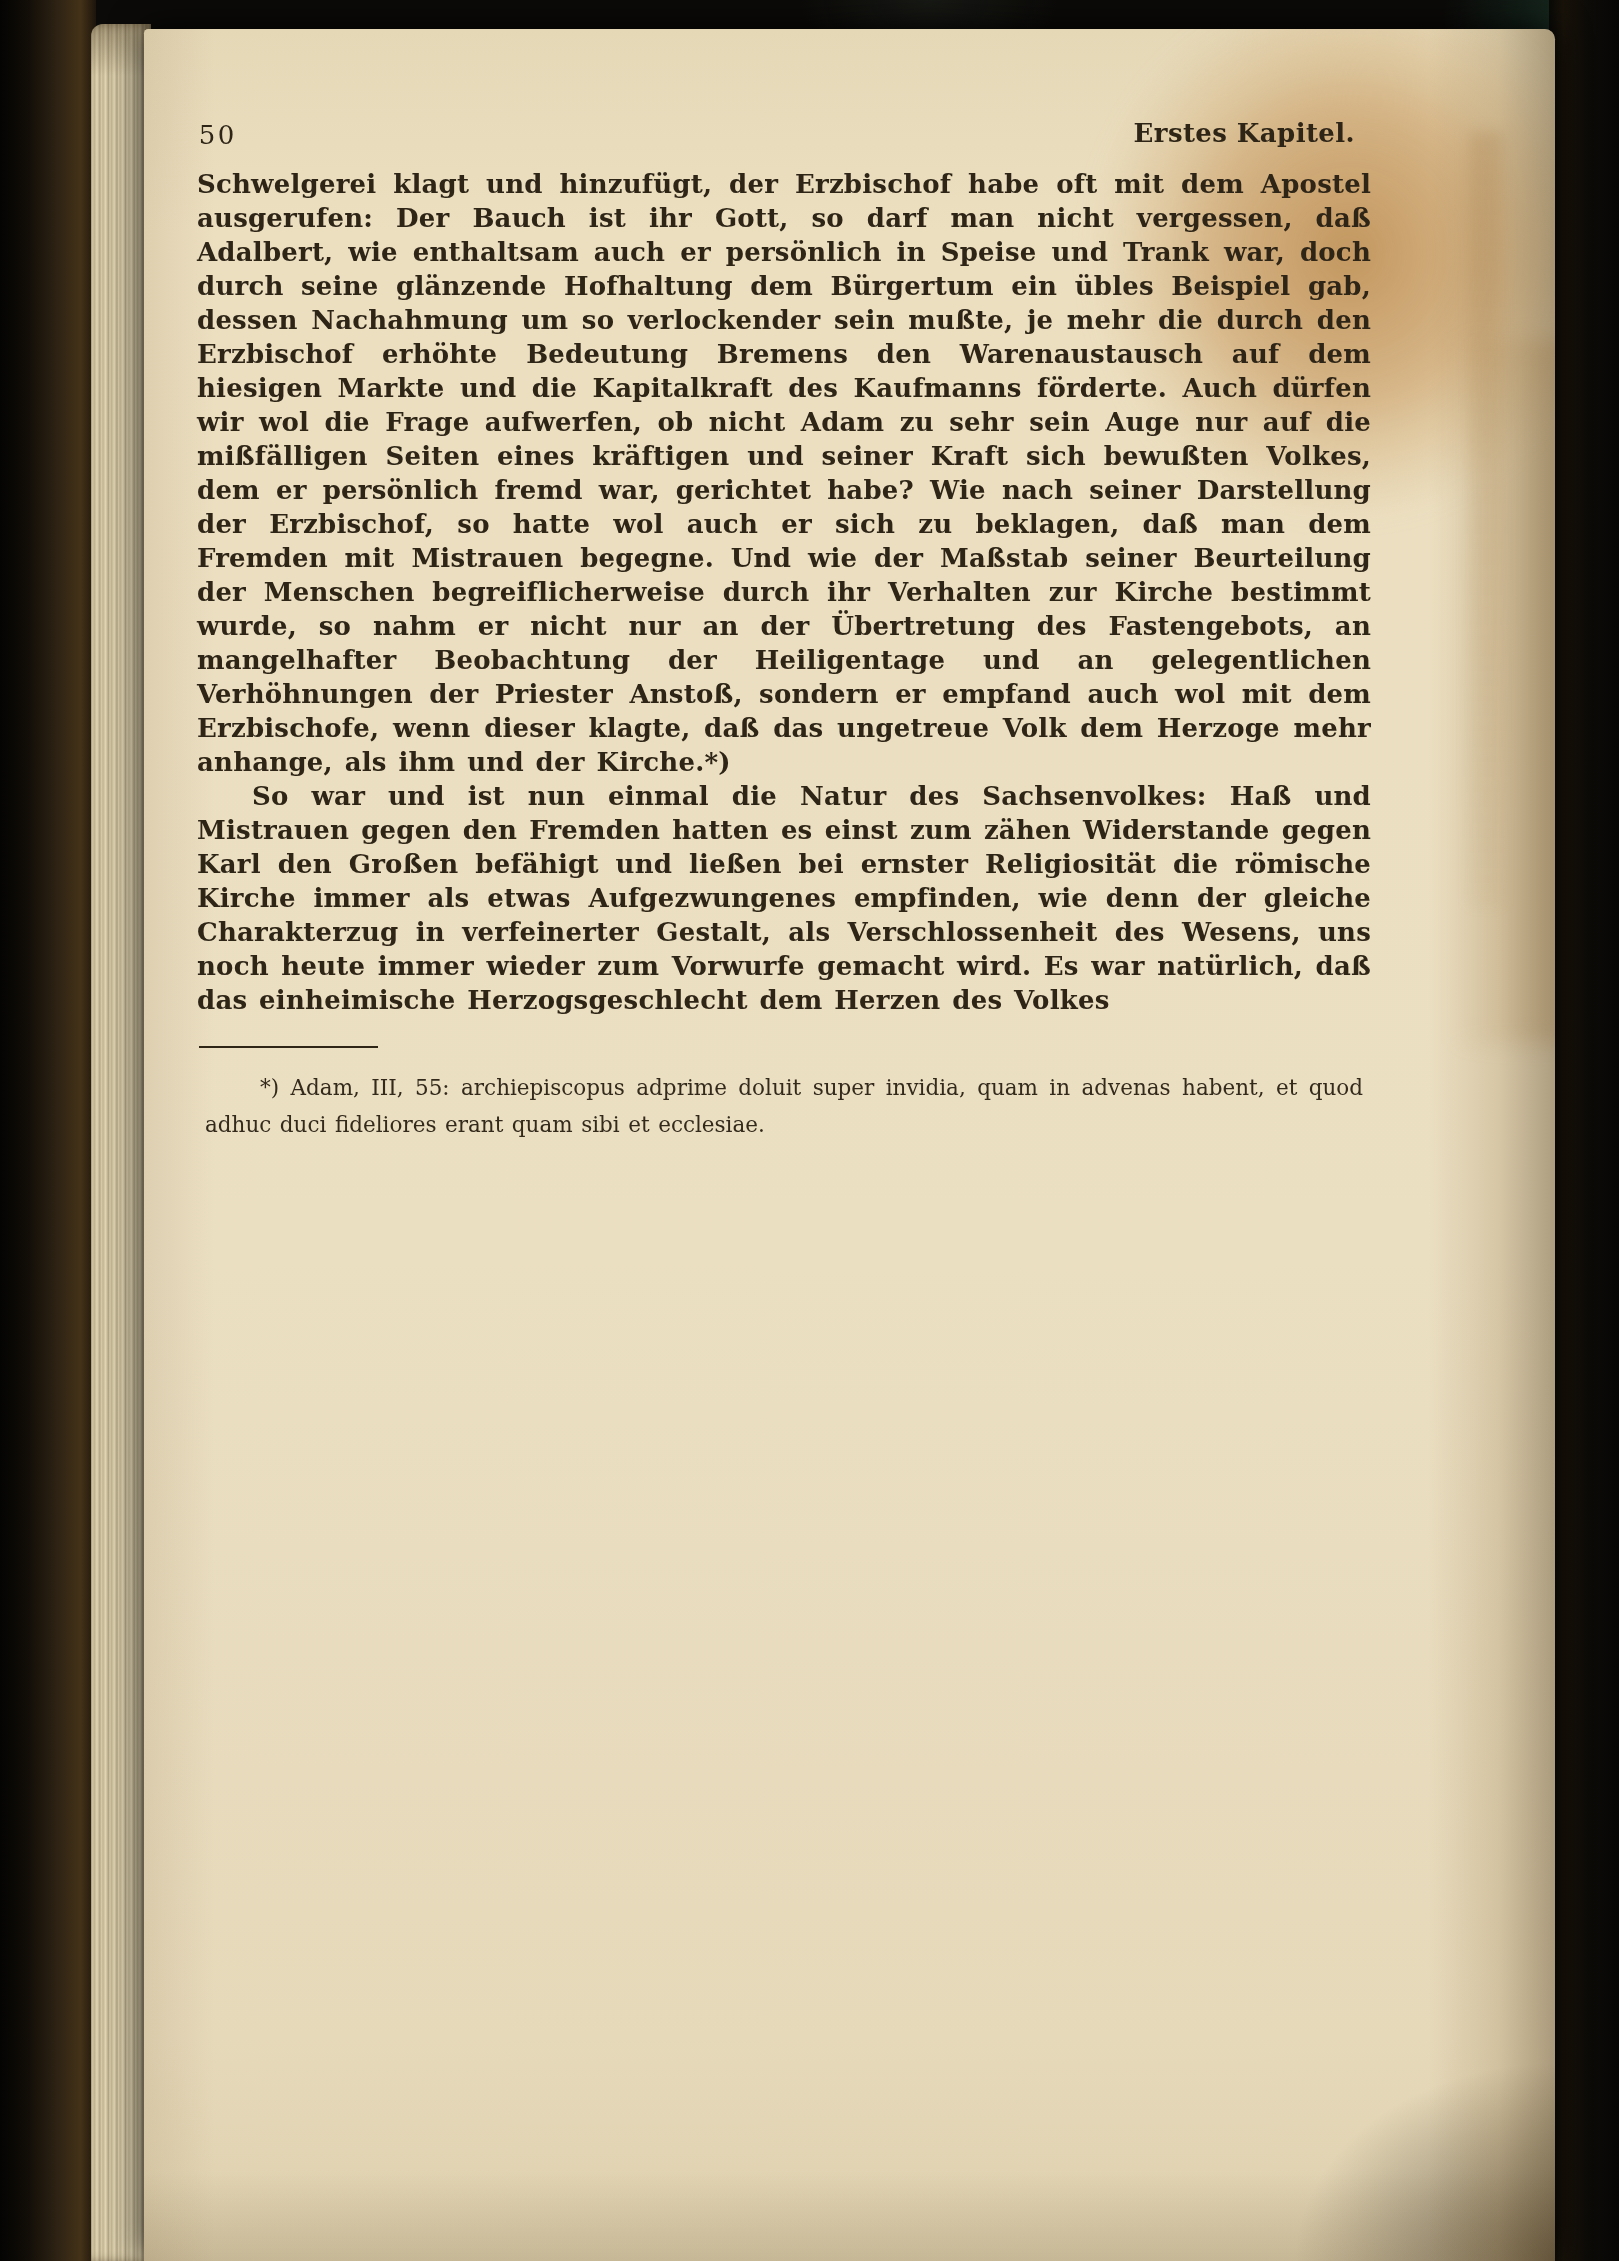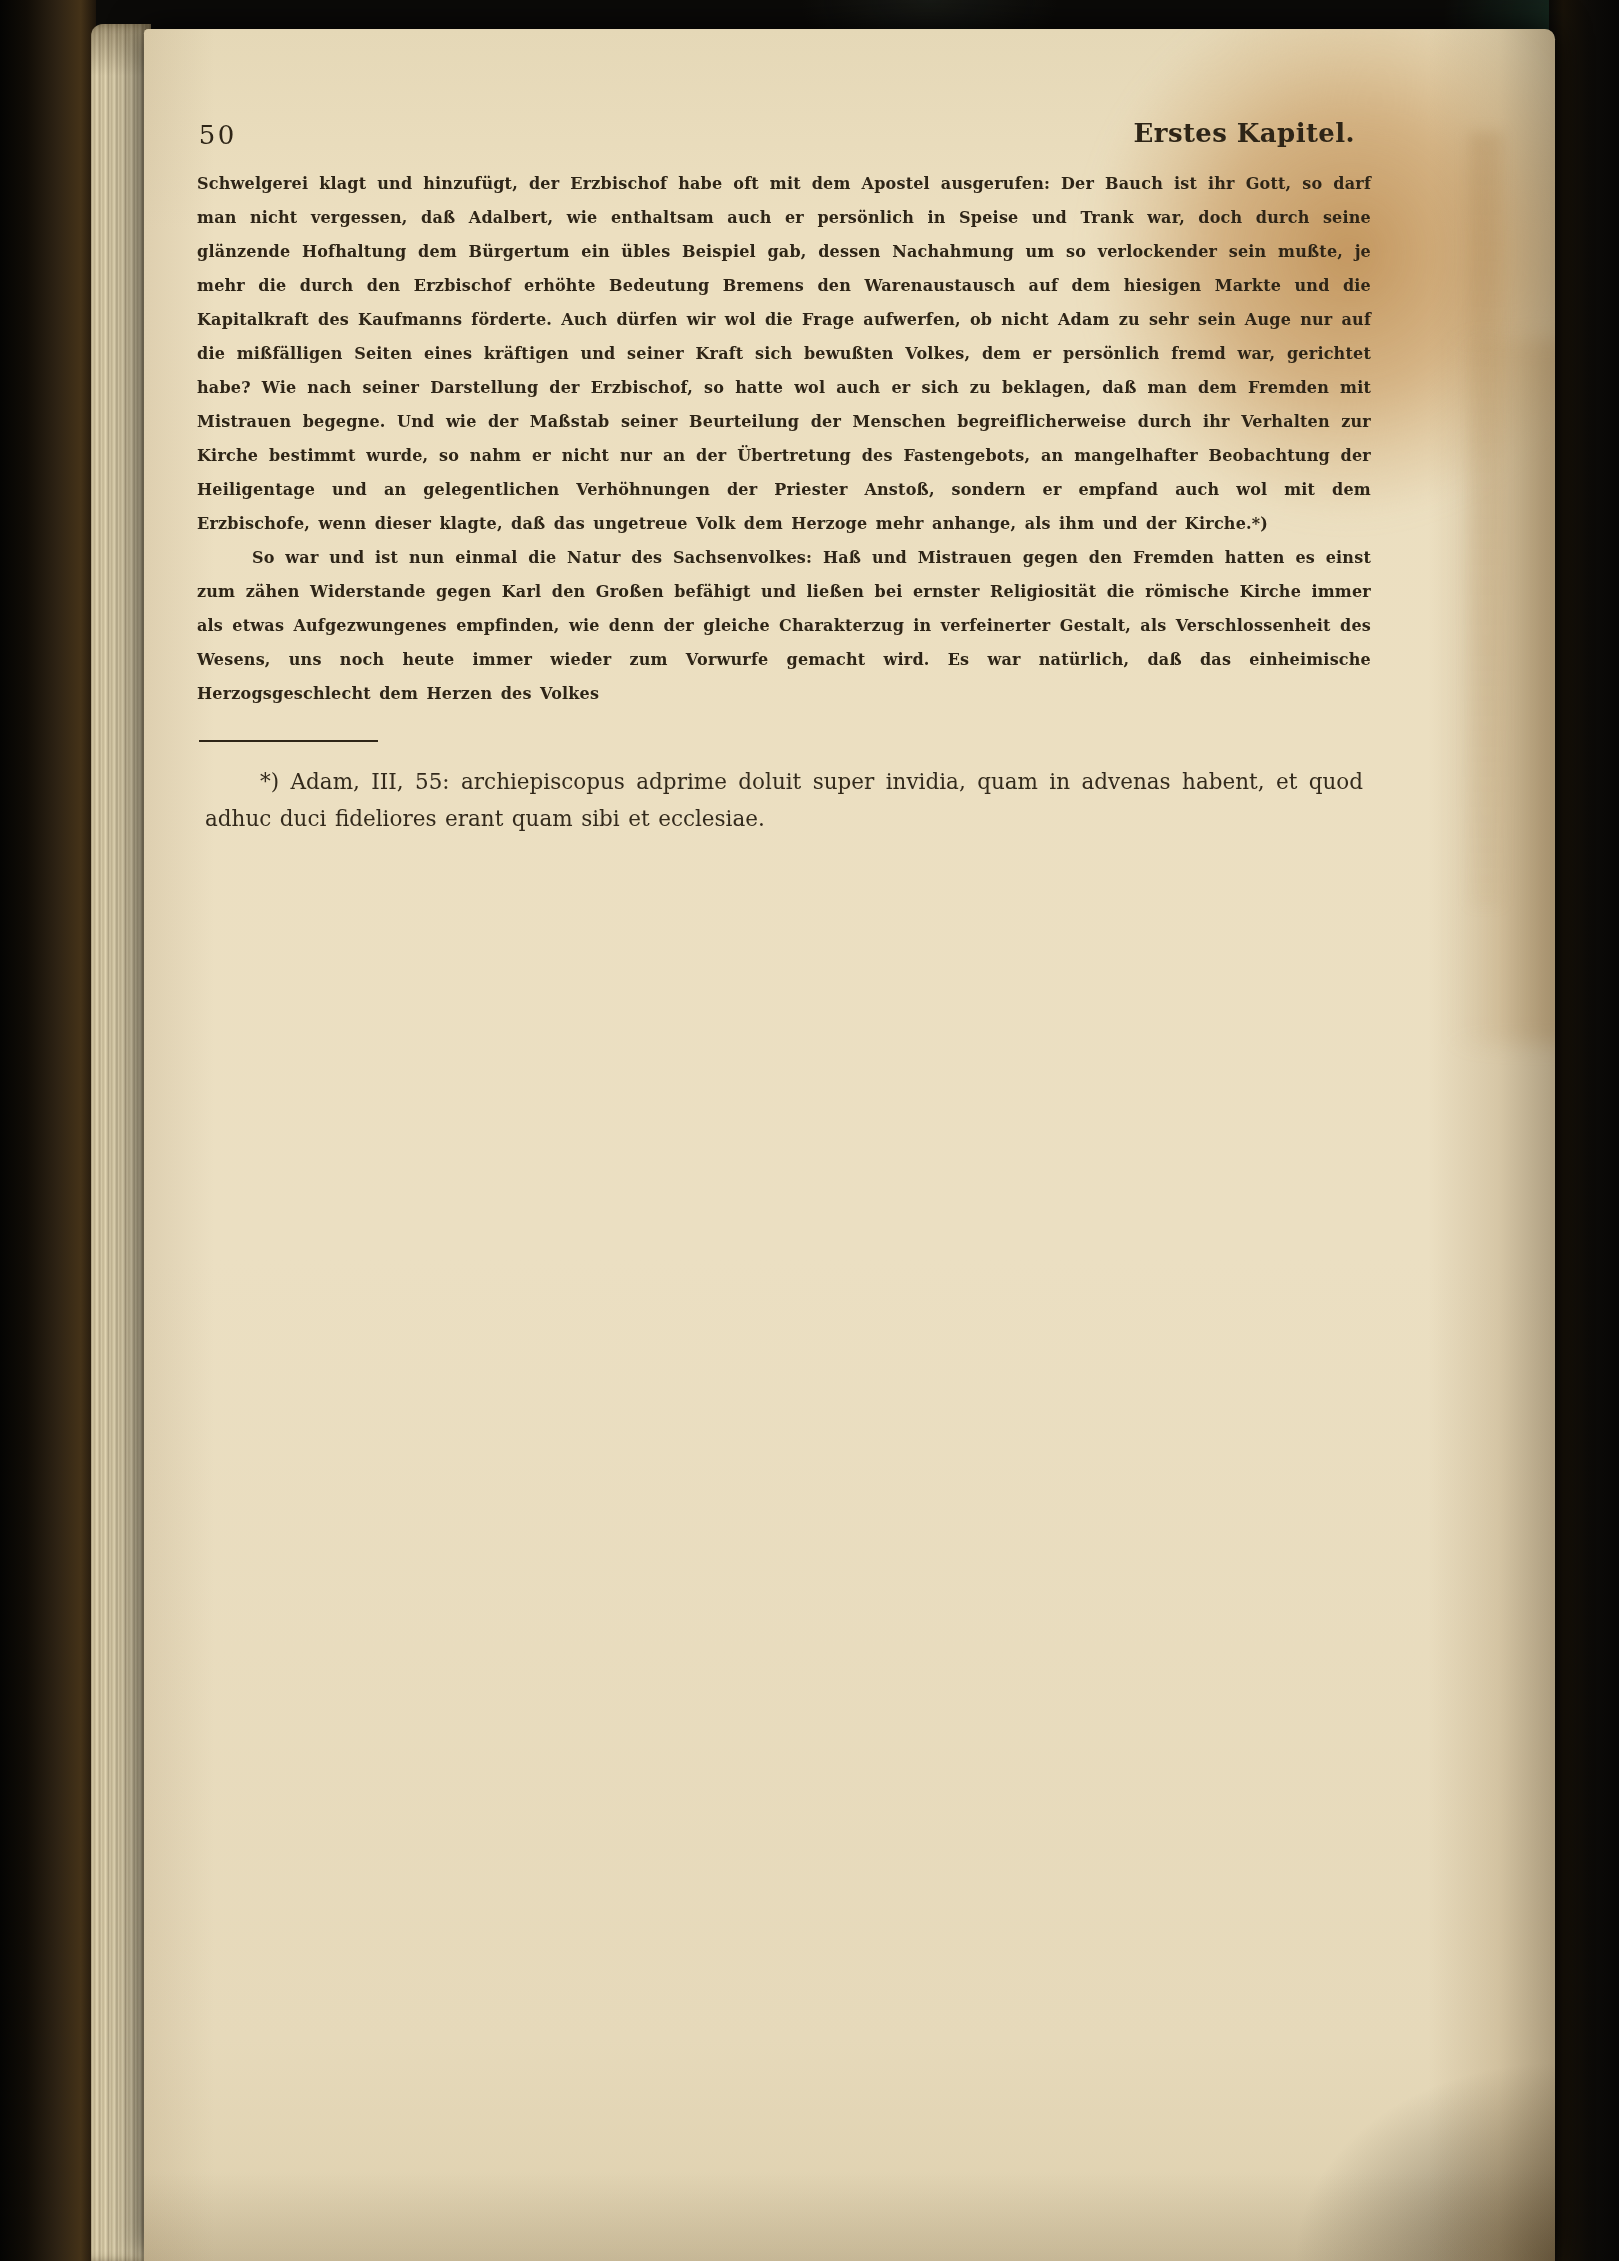--- a/index.html
+++ b/index.html
@@ -79,21 +79,21 @@
   }
   .header-row { position: relative; height: 40px; margin-bottom: 8.6px; font-size: 26px; }
   .page-number { position: absolute; left: 1.7px; top: 1.7px; letter-spacing: 2.6px; }
   .chapter-title {
     position: absolute; left: 0; right: 16px; top: 0; text-align: right;
     font-weight: bold; letter-spacing: 0.4px;
   }
 
   .body-par {
     margin: 0;
-    font-size: 16px; line-height: 34px;
+    font-size: 26px; line-height: 34px;
     font-weight: bold;
     text-align: justify;
     word-spacing: 2.6px; letter-spacing: 0.2px;
   }
   .body-par.indent { text-indent: 55px; }
 
   .footnote-rule {
     width: 179px; height: 2.6px; background: #2e2517;
     margin: 29px 0 20.6px 1.7px;
   }

